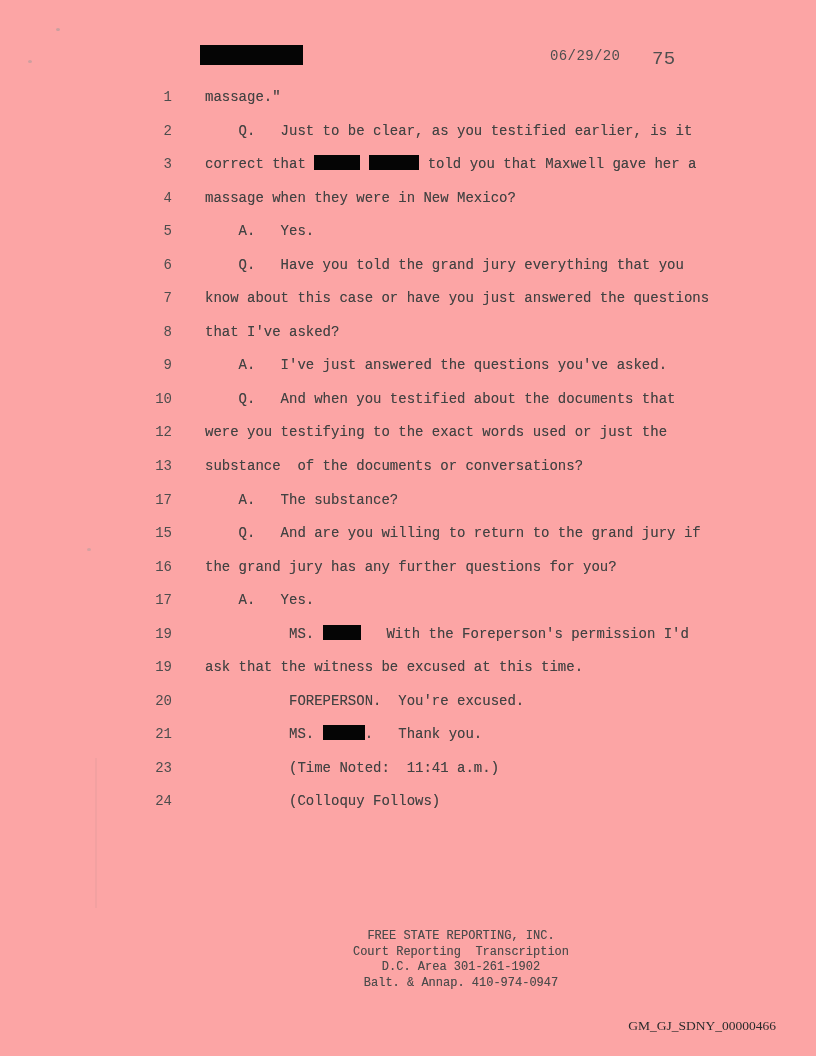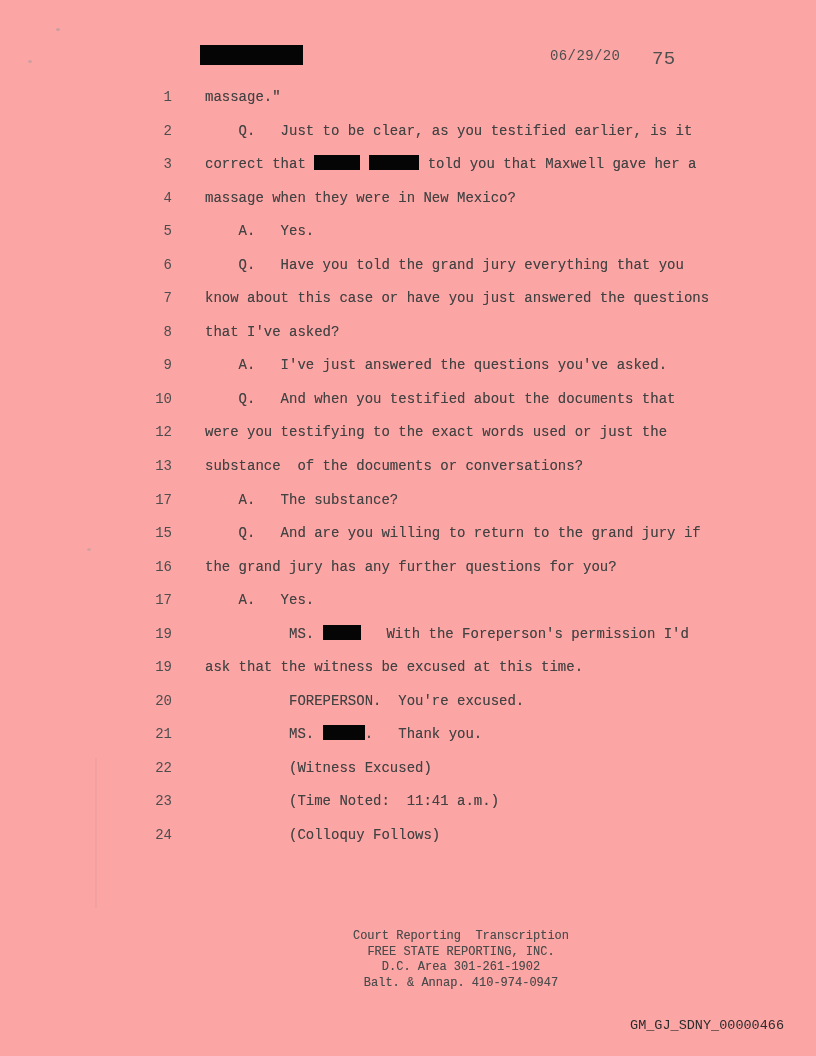--- a/index.html
+++ b/index.html
@@ -87,23 +87,23 @@
     font-size: 12px;
     line-height: 15.5px;
     color: #4a4a4a;
     white-space: pre;
     text-shadow: 0 0 0.5px rgba(74,74,74,0.4);
   }
 
   
   .bates {
     position: absolute;
-    right: 32px;
+    right: 40px;
     top: 1018px;
-    font-family: Liberation Mono, monospace;
+    font-family: Liberation Serif, serif;
     font-size: 13.5px;
     color: #2b2b2b;
   }
 
   
   .speck {
     position: absolute;
     background: #9a9a9a;
     border-radius: 50%;
   }
@@ -143,26 +143,25 @@
       <div class="t-row"><span class="t-num">12</span><span class="t-content"><span>were you testifying to the exact words used or just the</span></span></div>
       <div class="t-row"><span class="t-num">13</span><span class="t-content"><span>substance  of the documents or conversations?</span></span></div>
       <div class="t-row"><span class="t-num">17</span><span class="t-content"><span>    A.   The substance?</span></span></div>
       <div class="t-row"><span class="t-num">15</span><span class="t-content"><span>    Q.   And are you willing to return to the grand jury if</span></span></div>
       <div class="t-row"><span class="t-num">16</span><span class="t-content"><span>the grand jury has any further questions for you?</span></span></div>
       <div class="t-row"><span class="t-num">17</span><span class="t-content"><span>    A.   Yes.</span></span></div>
       <div class="t-row"><span class="t-num">19</span><span class="t-content"><span>          MS. </span><span class="redaction" style="width: 4.6ch;"></span><span>   With the Foreperson's permission I'd</span></span></div>
       <div class="t-row"><span class="t-num">19</span><span class="t-content"><span>ask that the witness be excused at this time.</span></span></div>
       <div class="t-row"><span class="t-num">20</span><span class="t-content"><span>          FOREPERSON.  You're excused.</span></span></div>
       <div class="t-row"><span class="t-num">21</span><span class="t-content"><span>          MS. </span><span class="redaction" style="width: 5ch;"></span><span>.   Thank you.</span></span></div>
-      <div class="t-row"><span class="t-num">22</span><span class="t-content"><span>          (Witness Excused)</span></span></div>
       <div class="t-row"><span class="t-num">23</span><span class="t-content"><span>          (Time Noted:  11:41 a.m.)</span></span></div>
       <div class="t-row"><span class="t-num">24</span><span class="t-content"><span>          (Colloquy Follows)</span></span></div>
     </div>
 
-  <div class="footer"><div>Court Reporting  Transcription</div><div>FREE STATE REPORTING, INC.</div><div>D.C. Area 301-261-1902</div><div>Balt. &amp; Annap. 410-974-0947</div></div>
+  <div class="footer"><div>FREE STATE REPORTING, INC.</div><div>Court Reporting  Transcription</div><div>D.C. Area 301-261-1902</div><div>Balt. &amp; Annap. 410-974-0947</div></div>
 
   <div class="bates">GM_GJ_SDNY_00000466</div>
 
   <div class="speck s1"></div>
   <div class="speck s2"></div>
   <div class="speck s3"></div>
   <div class="streak"></div>
 
 </div>
 

